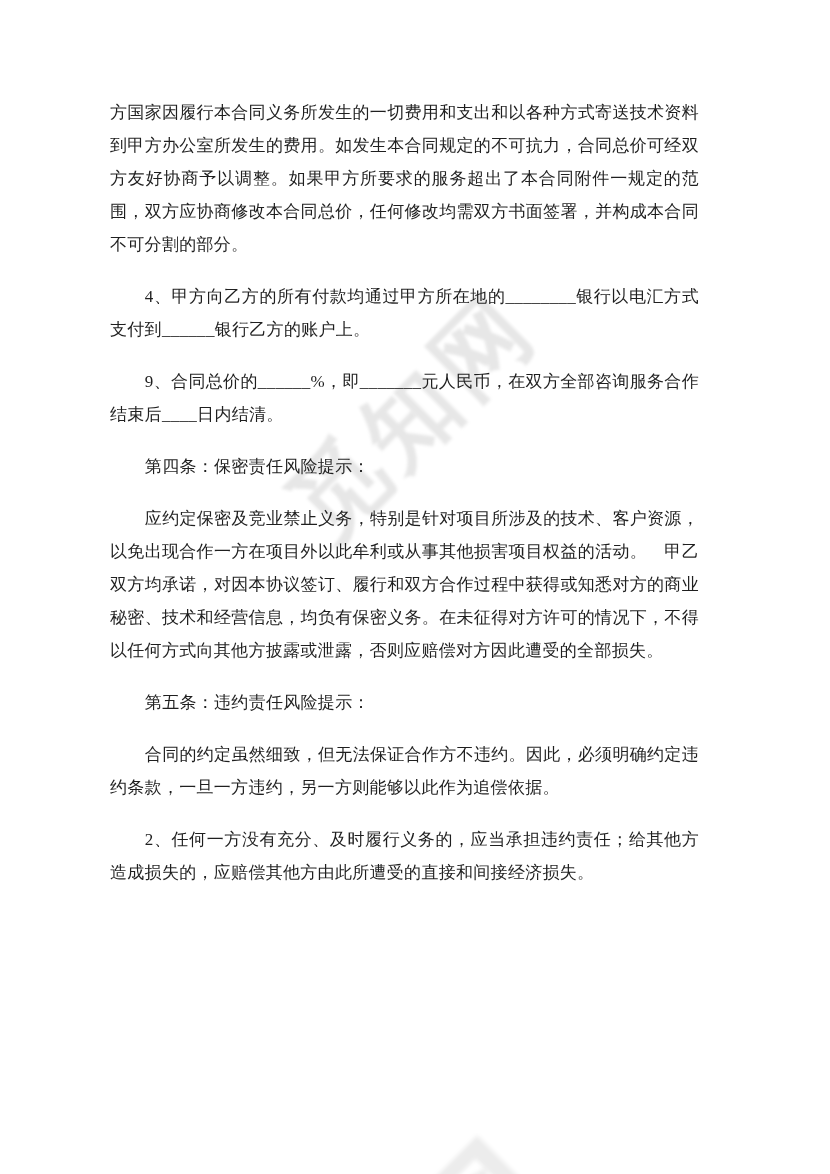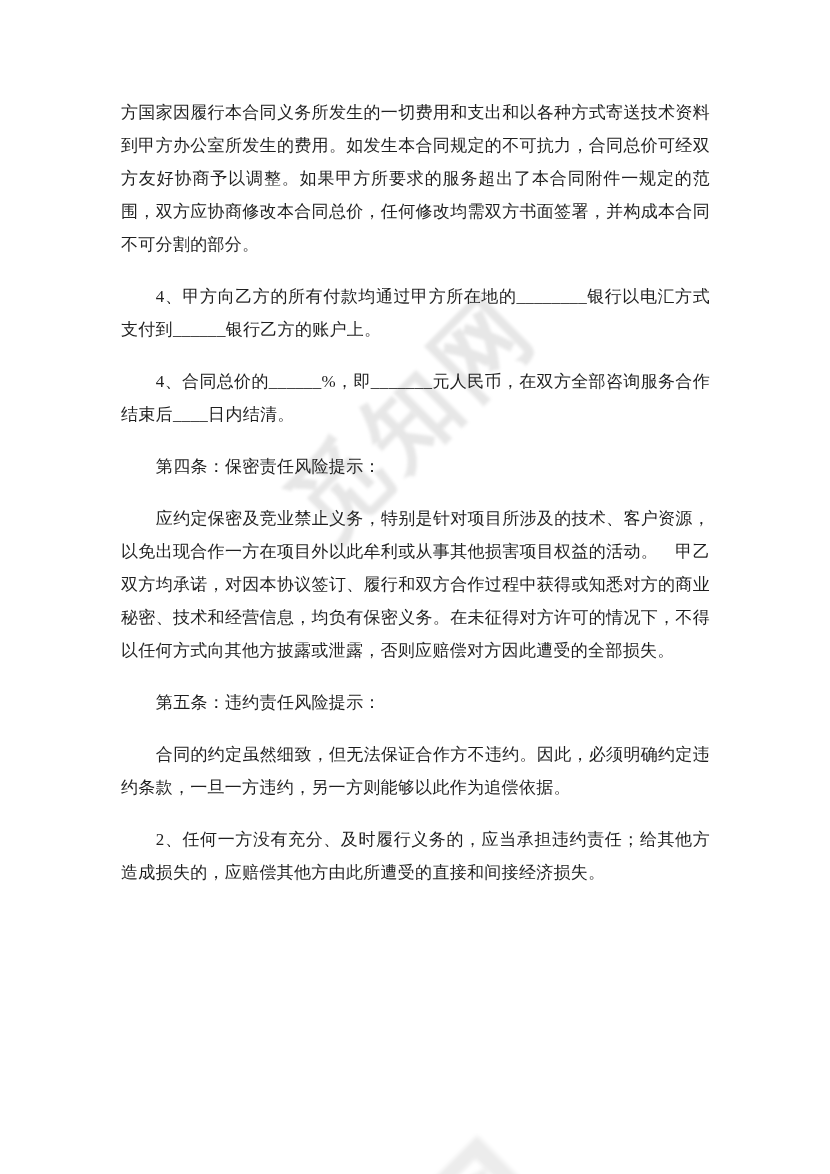--- a/index.html
+++ b/index.html
@@ -38,21 +38,21 @@
     left: 483px;
     top: 1242px;
     font-size: 175px;
     transform: translate(-50%, -50%) rotate(-45deg);
     color: rgba(0, 0, 0, 0.075);
     filter: blur(2px);
   }
   
   .content {
     position: absolute;
-    left: 121px;
+    left: 110px;
     top: 96px;
     width: 589px;
     z-index: 2;
   }
   .content p {
     margin: 0 0 19px 0;
     font-size: 17px;
     line-height: 33px;
     letter-spacing: 0.3px;
     color: #1f1f1f;
@@ -67,20 +67,20 @@
 </style>
 </head>
 <body>
 
 <div class="page">
   <div class="watermark watermark-center">觅知网</div>
   <div class="watermark watermark-bottom">网</div>
   <div class="content" id="doc-body">
       <p>方国家因履行本合同义务所发生的一切费用和支出和以各种方式寄送技术资料到甲方办公室所发生的费用。如发生本合同规定的不可抗力，合同总价可经双方友好协商予以调整。如果甲方所要求的服务超出了本合同附件一规定的范围，双方应协商修改本合同总价，任何修改均需双方书面签署，并构成本合同不可分割的部分。</p>
       <p class="indent">4、甲方向乙方的所有付款均通过甲方所在地的________银行以电汇方式支付到______银行乙方的账户上。</p>
-      <p class="indent">4、合同总价的______%，即_______元人民币，在双方全部咨询服务合作结束后____日内结清。</p>
+      <p class="indent">9、合同总价的______%，即_______元人民币，在双方全部咨询服务合作结束后____日内结清。</p>
       <p class="indent">第四条：保密责任风险提示：</p>
       <p class="indent">应约定保密及竞业禁止义务，特别是针对项目所涉及的技术、客户资源，以免出现合作一方在项目外以此牟利或从事其他损害项目权益的活动。　甲乙双方均承诺，对因本协议签订、履行和双方合作过程中获得或知悉对方的商业秘密、技术和经营信息，均负有保密义务。在未征得对方许可的情况下，不得以任何方式向其他方披露或泄露，否则应赔偿对方因此遭受的全部损失。</p>
       <p class="indent">第五条：违约责任风险提示：</p>
       <p class="indent">合同的约定虽然细致，但无法保证合作方不违约。因此，必须明确约定违约条款，一旦一方违约，另一方则能够以此作为追偿依据。</p>
       <p class="indent">2、任何一方没有充分、及时履行义务的，应当承担违约责任；给其他方造成损失的，应赔偿其他方由此所遭受的直接和间接经济损失。</p>
     </div>
 </div>
 
 </body></html>

